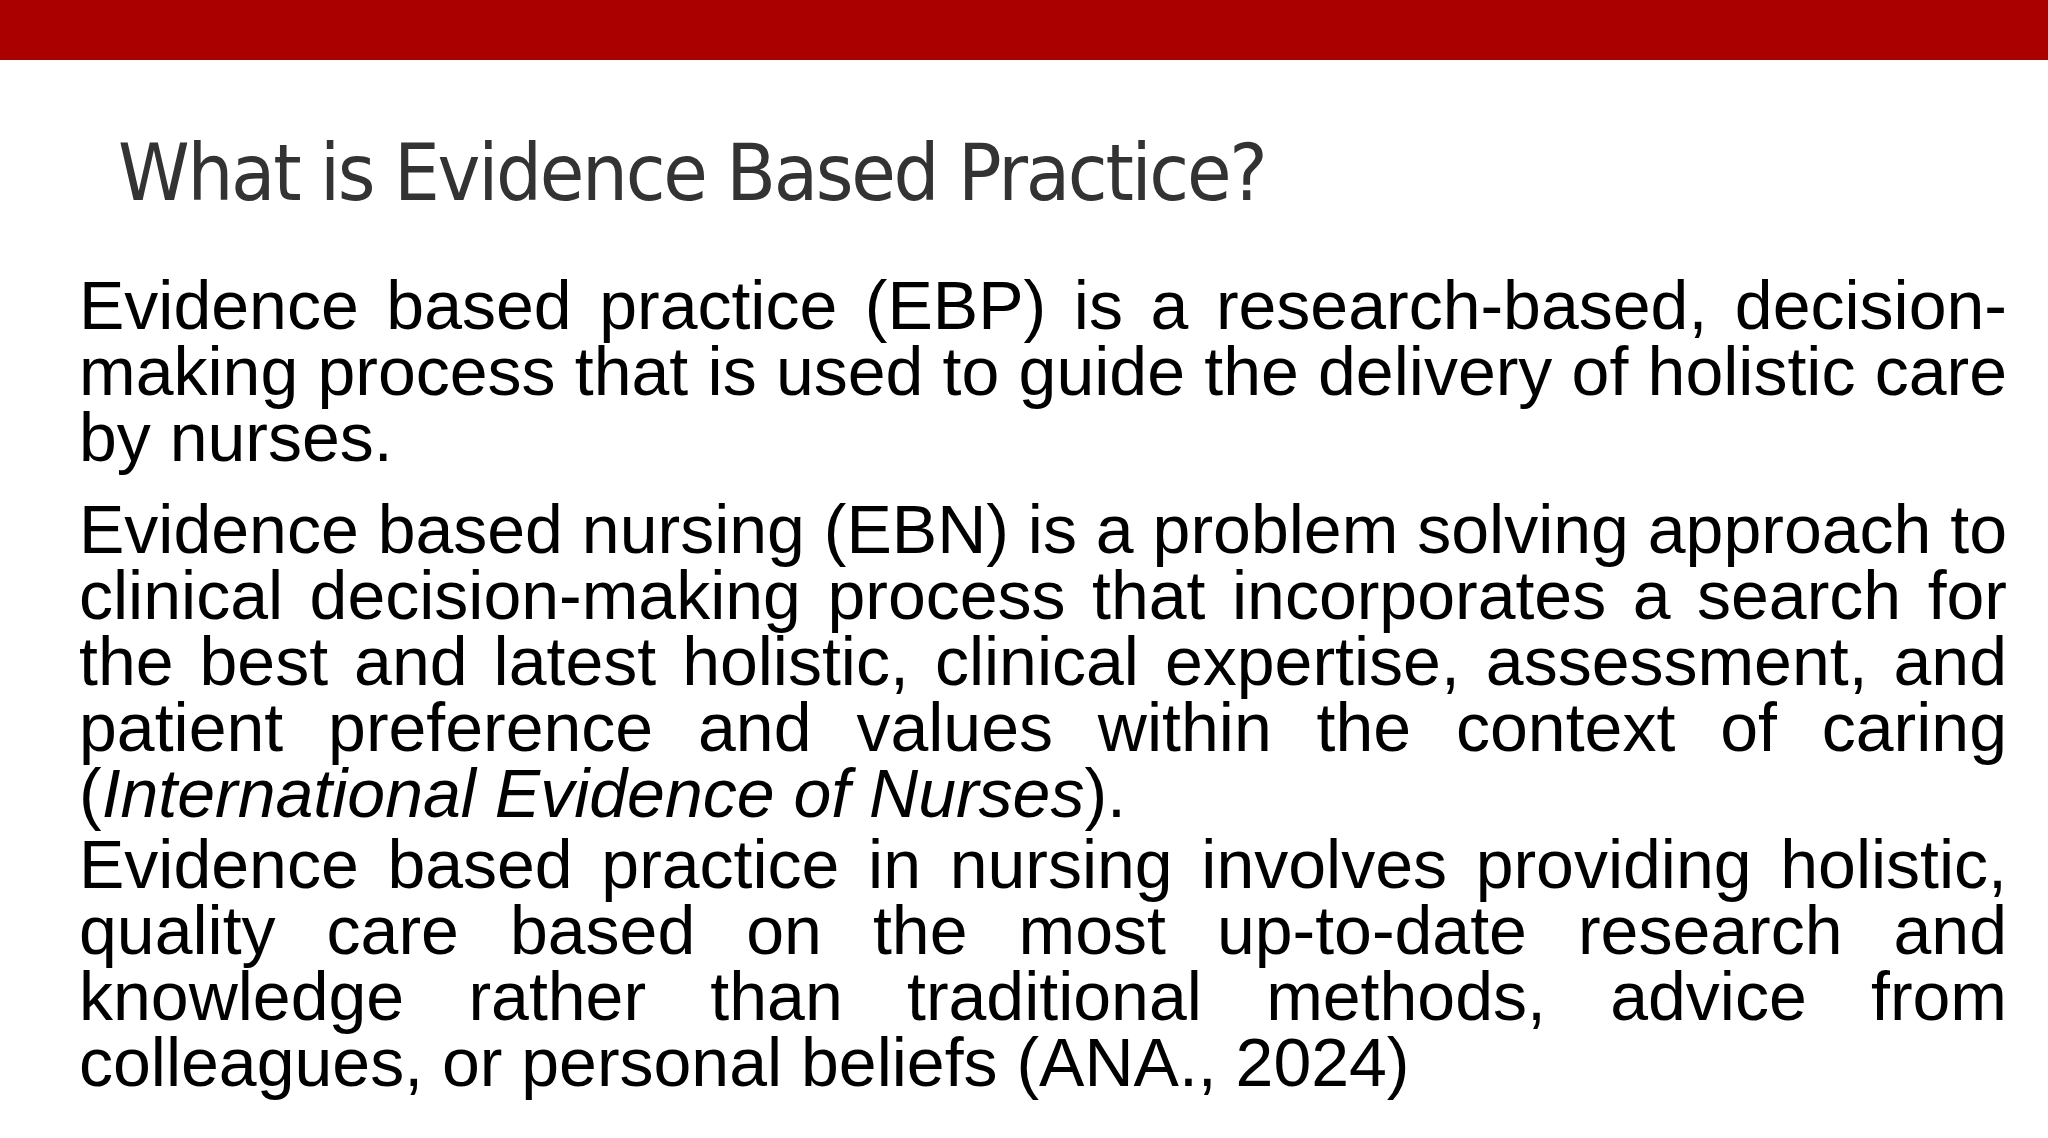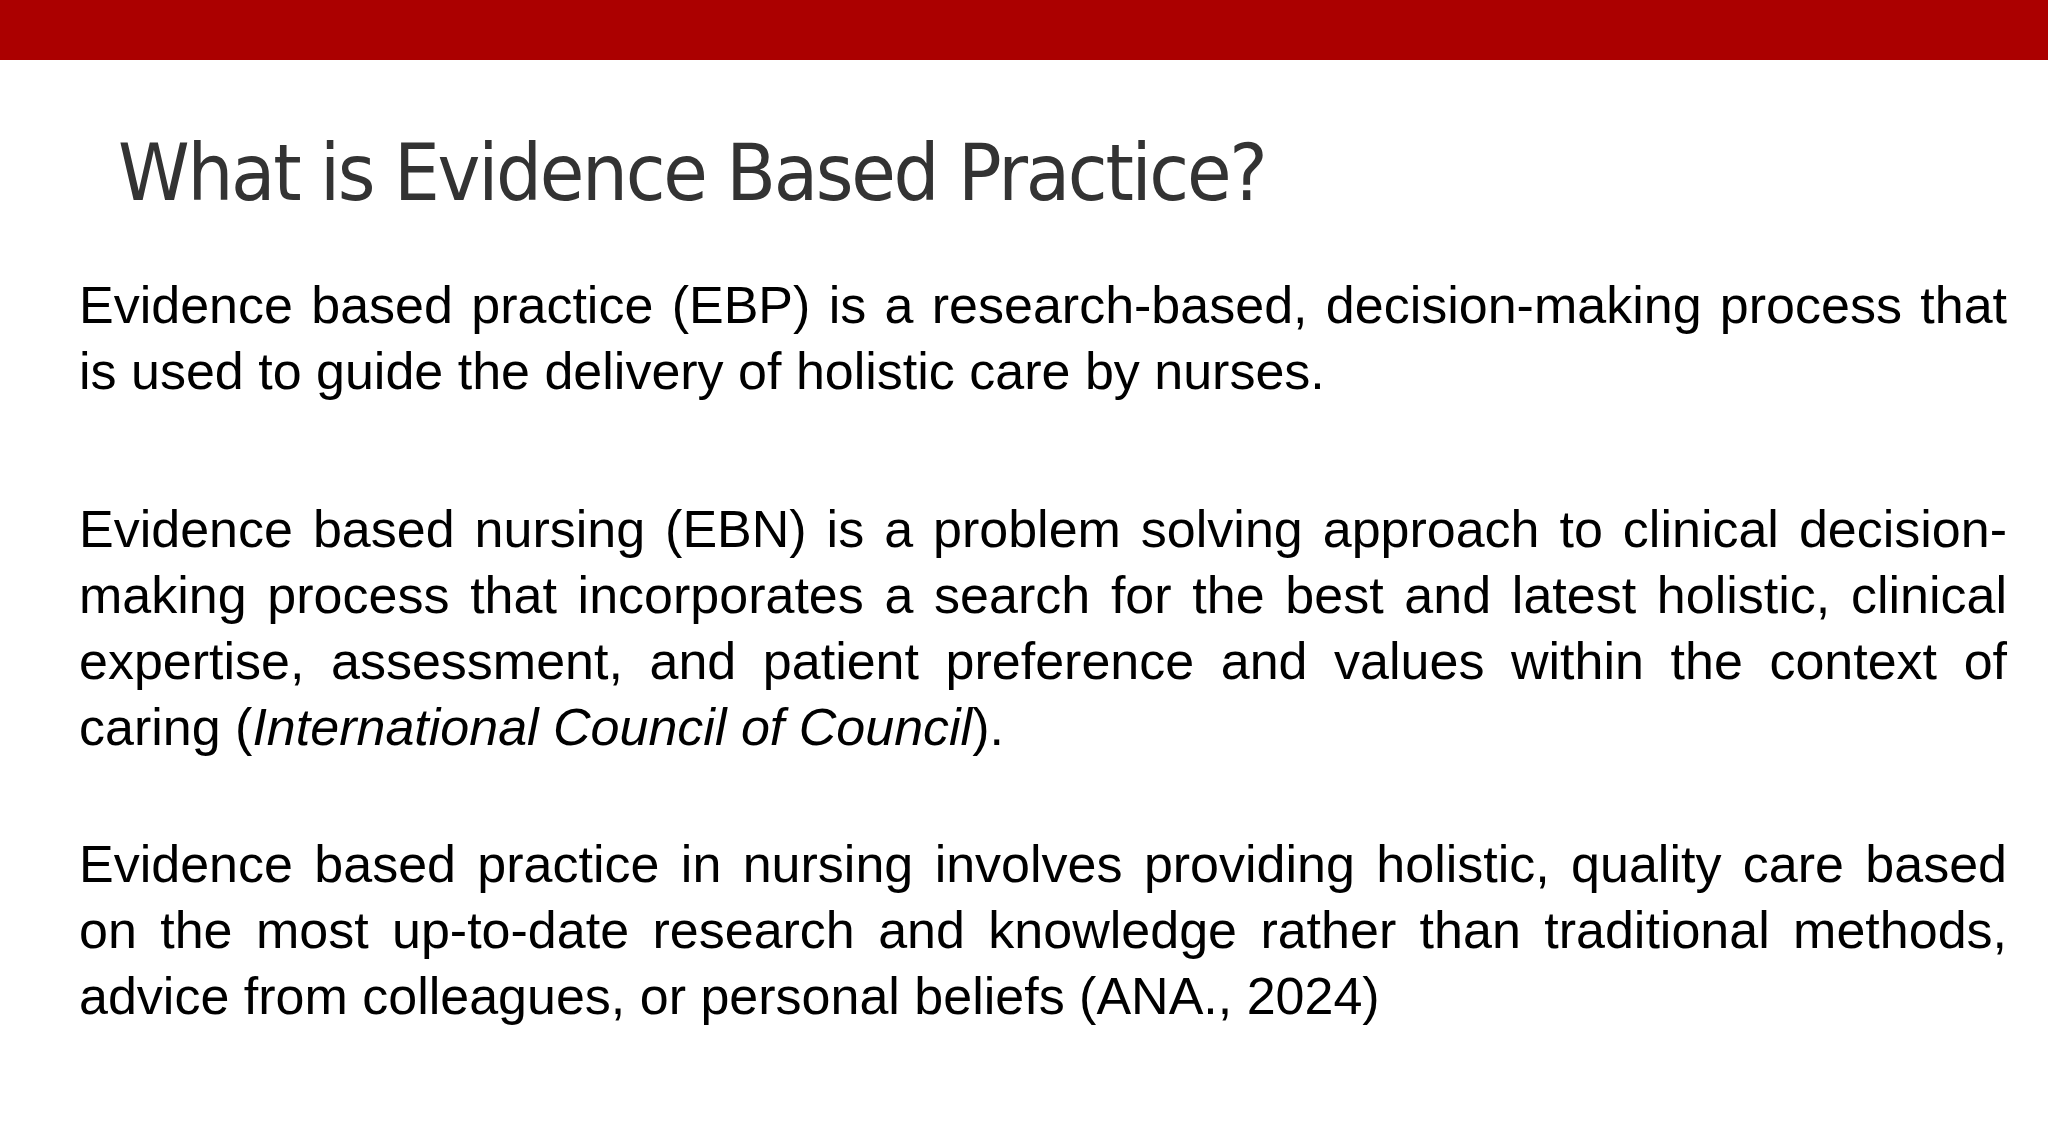--- a/index.html
+++ b/index.html
@@ -41,36 +41,36 @@
       position: absolute;
       left: 79px;
       width: 1928px;
       color: #000000;
     }
     .para {
       position: absolute;
       left: 0;
       width: 1928px;
       margin: 0;
-      font-size: 52px;
+      font-size: 68px;
       line-height: 66px;
       text-align: justify;
       text-align-last: left;
     }
     .para i { font-style: italic; }
     #p1 { top: 272px; }
     #p2 { top: 496px; }
     #p3 { top: 831px; }
   </style>
 </head>
 <body>
 
 <div class="top-bar" style="background: rgb(171, 0, 0);"></div>
 
 <h1 class="slide-title">What is Evidence Based Practice?</h1>
 
 <div class="body">
   <p class="para" id="p1">Evidence based practice (EBP) is a research-based, decision-making process that is used to guide the delivery of holistic care by nurses.</p>
 
-  <p class="para" id="p2"><span>Evidence based nursing (EBN) is a problem solving approach to clinical decision-making process that incorporates a search for the best and latest holistic, clinical expertise, assessment, and patient preference and values within the context of caring (</span><i>International Council of Council</i><span>).</span></p>
+  <p class="para" id="p2"><span>Evidence based nursing (EBN) is a problem solving approach to clinical decision-making process that incorporates a search for the best and latest holistic, clinical expertise, assessment, and patient preference and values within the context of caring (</span><i>International Evidence of Nurses</i><span>).</span></p>
 
   <p class="para" id="p3">Evidence based practice in nursing involves providing holistic, quality care based on the most up-to-date research and knowledge rather than traditional methods, advice from colleagues, or personal beliefs (ANA., 2024)</p>
 </div>
 
 </body></html>

